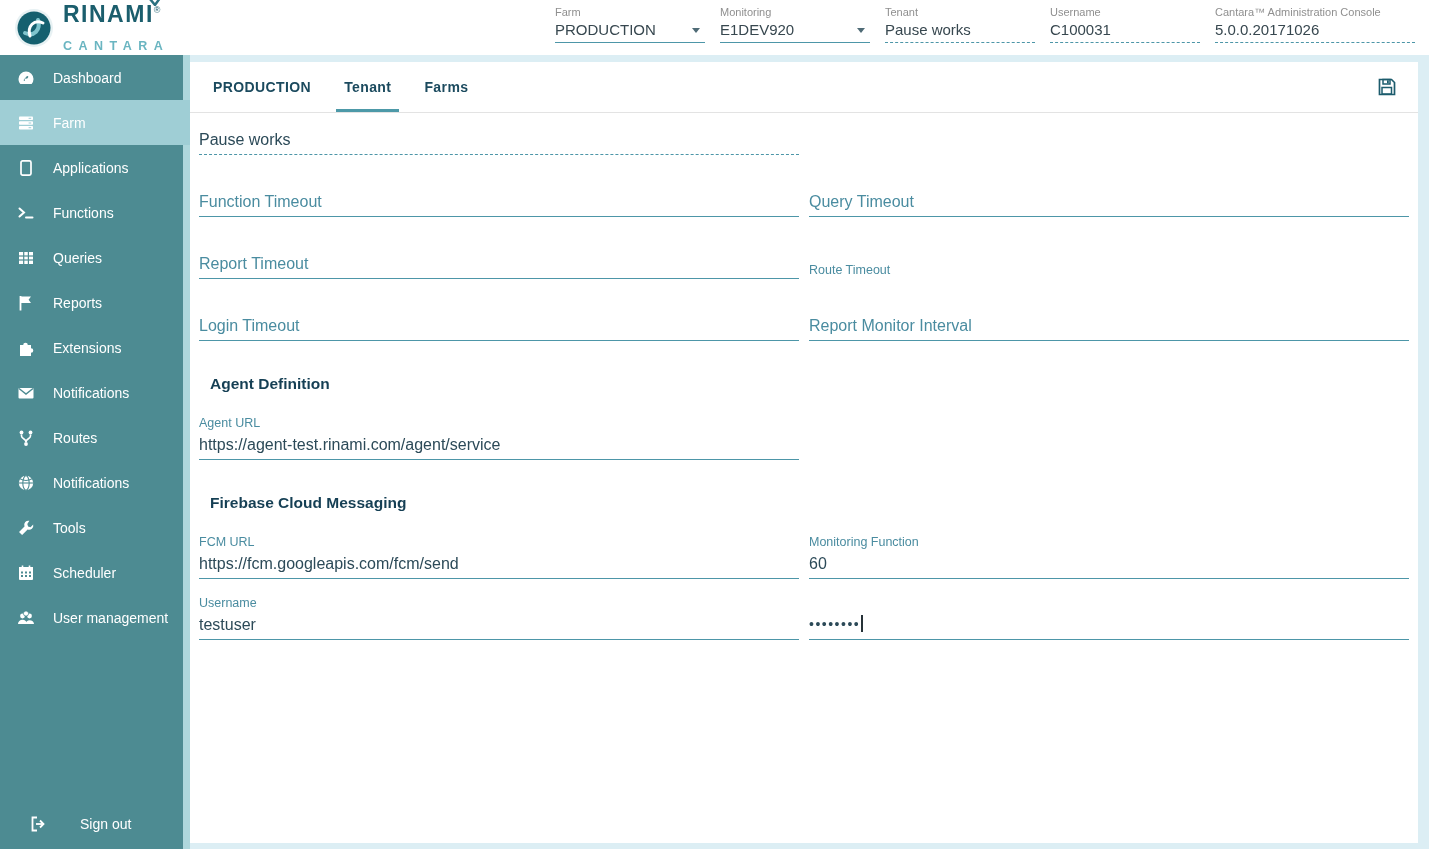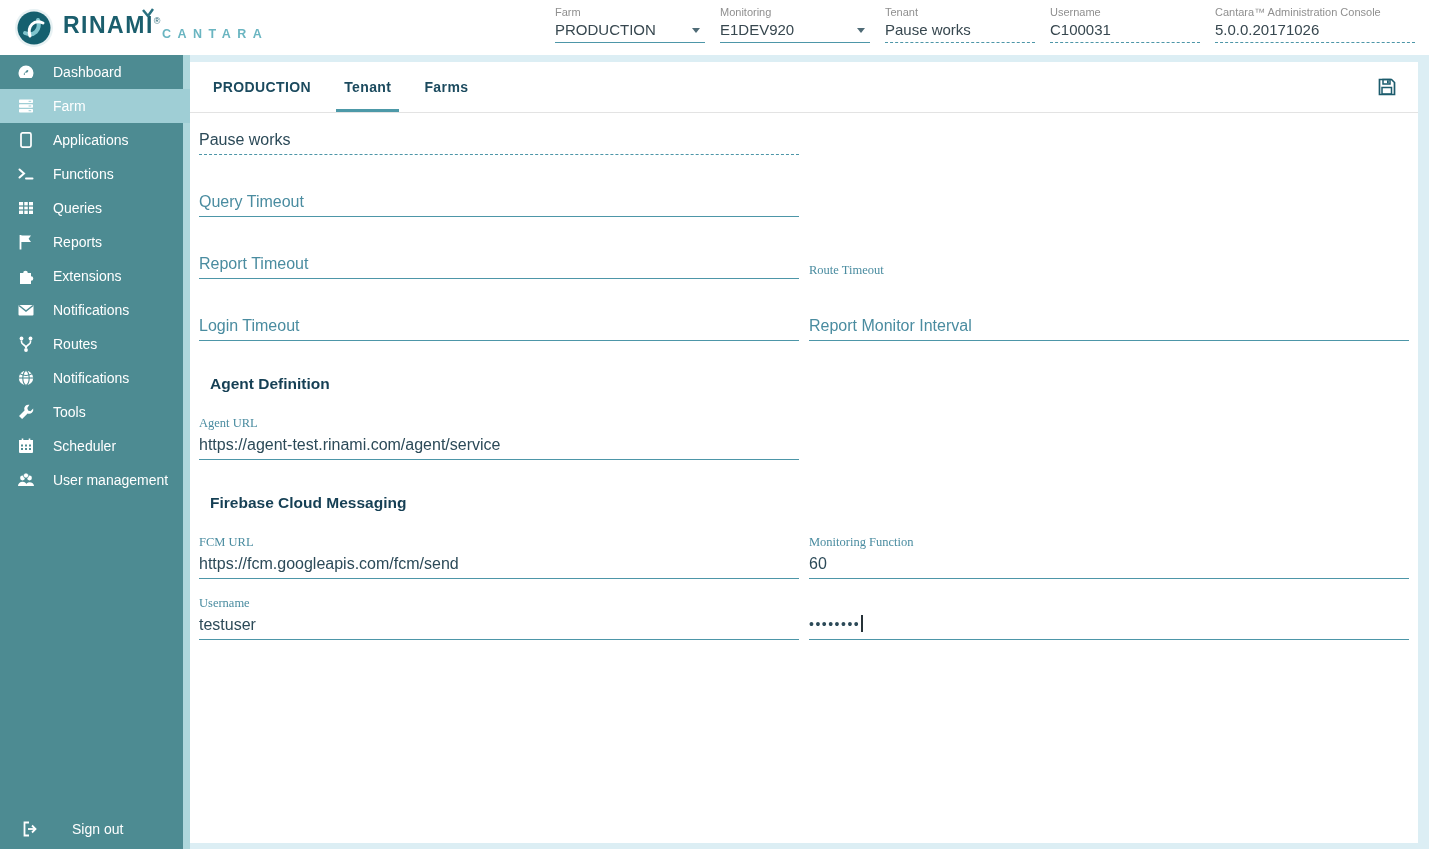--- a/index.html
+++ b/index.html
@@ -10,21 +10,21 @@
     position:relative;
     overflow:hidden;
   }
   
   .header {
     position:absolute; top:0; left:0; right:0; height:55px;
     background:#ffffff; display:flex; align-items:center;
     padding:0 14px; z-index:10;
   }
   .logo { display:flex; align-items:center; gap:9px; }
-  .logo-text { display:flex; line-height:1; }
+  .logo-text { display:flex; flex-direction:column; line-height:1; }
   .logo-line1 { font-size:23px; font-weight:800; color:#1b5e6d; letter-spacing:1.5px; position:relative; }
   .logo-reg { font-size:9px; font-weight:400; vertical-align:super; color:#1b5e6d; }
   .logo-check { position:absolute; top:-6px; right:8px; }
   .logo-line2 { font-size:12.5px; font-weight:700; color:#6ab5c1; letter-spacing:6.5px; margin-top:14px; }
   .hfields { margin-left:auto; display:flex; gap:15px; align-items:flex-end; padding-bottom:6px; }
   .hfield { width:150px; position:relative; }
   .hfield.wide { width:200px; }
   .hlabel { font-size:11px; color:#8f8f8f; display:block; margin-bottom:2px; white-space:nowrap; }
   .hvalue {
     font-size:15px; color:#37474f; padding:1px 2px 4px 0;
@@ -39,27 +39,27 @@
   
   .sidebar {
     position:absolute; top:55px; left:0; bottom:0; width:190px;
     background:#4d8b92; z-index:5;
   }
   .sidebar::after {
     content:""; position:absolute; right:0; top:0; bottom:0; width:7px;
     background:#aed7dc; z-index:1;
   }
   .sitem {
-    height:34px; display:flex; align-items:center; gap:17px;
+    height:45px; display:flex; align-items:center; gap:17px;
     padding-left:16px; color:#ffffff; font-size:14px;
     cursor:pointer; position:relative; z-index:2;
   }
   .sitem.active { background:#9fced5; }
   .sitem .icn { width:20px; height:20px; flex:0 0 20px; display:flex; align-items:center; justify-content:center; }
-  .signout { position:absolute; bottom:3px; left:4px; right:0; z-index:2;gap:32px; }
+  .signout { position:absolute; bottom:3px; left:12px; right:0; z-index:2;gap:32px; }
   
   .content {
     position:absolute; top:62px; left:190px; right:11px; bottom:6px;
     background:#ffffff; overflow:hidden;
   }
   .tabbar {
     display:flex; align-items:stretch; padding:0 20px;
     border-bottom:1px solid #e3e3e3; height:51px;
   }
   .tab {
@@ -72,21 +72,21 @@
     height:3px; background:#4d99a8;
   }
   .savebtn { margin-left:auto; display:flex; align-items:center; cursor:pointer; }
   
   .form { padding:14px 9px 0 9px; }
   .frow {
     display:grid; grid-template-columns:1fr 1fr; column-gap:10px;
     align-items:end; margin-bottom:34px;
   }
   .frow.tight { margin-bottom:16px; }
-  .flabel { font-size:12.5px; color:#4a8ca0; line-height:17px; display:block;font-family:Liberation Serif, serif; }
+  .flabel { font-size:12.5px; color:#4a8ca0; line-height:17px; display:block; }
   .fvalue {
     font-size:16px; color:#2c4a58; line-height:25px;
     border-bottom:1.5px solid #4d96a8; padding-bottom:2px; min-height:28px;
     white-space:nowrap; overflow:hidden; cursor:text;
   }
   .fvalue.ph { color:#4a8ca0; }
   .field.dashed .fvalue { border-bottom:1.5px dashed #4d96a8; }
   .sheading {
     font-size:15.5px; font-weight:700; color:#153f54;
     margin:24px 0 22px 11px;
@@ -314,20 +314,23 @@
 
     <div class="frow">
       <div class="field dashed">
         <div class="fvalue">Pause works</div>
       </div>
       <div></div>
     </div>
 
     <div class="frow">
       <div class="field">
+        <div class="fvalue ph">Function Timeout</div>
+      </div>
+      <div class="field">
         <div class="fvalue ph">Query Timeout</div>
       </div>
     </div>
 
     <div class="frow">
       <div class="field">
         <div class="fvalue ph">Report Timeout</div>
       </div>
       <div class="field">
         <span class="flabel">Route Timeout</span>

